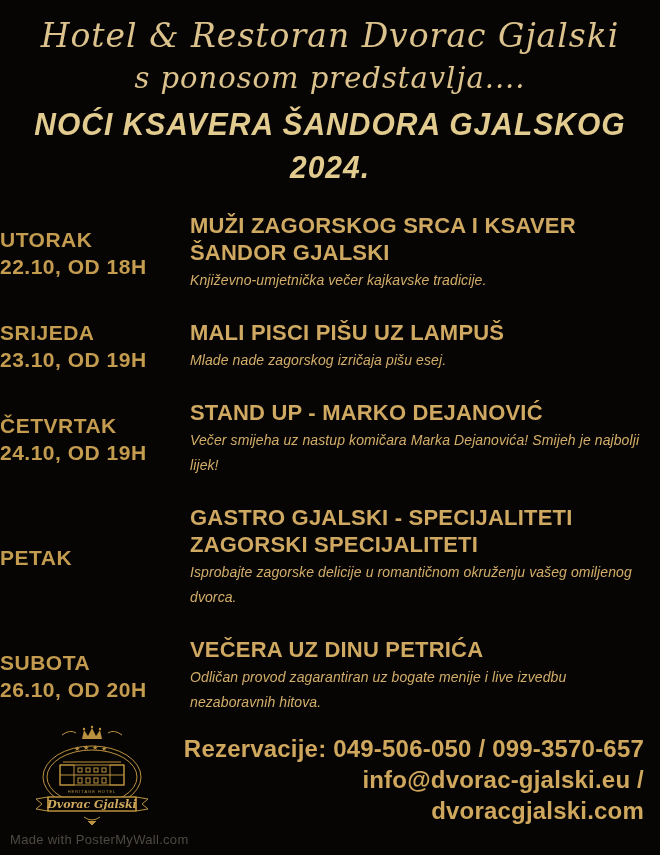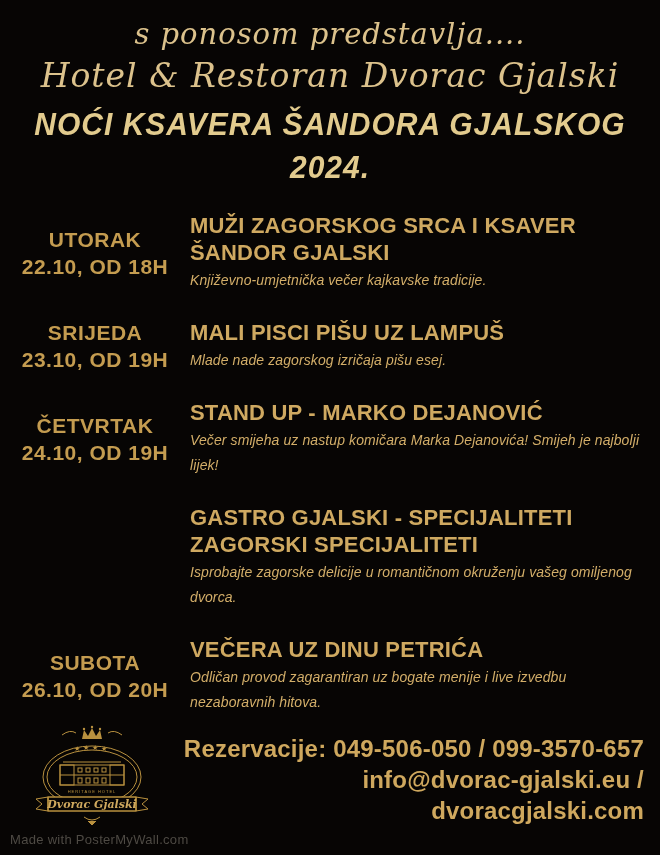--- a/index.html
+++ b/index.html
@@ -36,21 +36,21 @@
   }
   
   .events { margin-top: 26px; }
   .event-row {
     display: grid;
     grid-template-columns: 190px 1fr;
     align-items: center;
     margin-bottom: 26px;
     padding-right: 14px;
   }
-  .event-day { text-align: center; color: #c49c50; }
+  .event-day { color: #c49c50; }
   .event-day .day-name,
   .event-day .day-date {
     font-size: 21px;
     font-weight: bold;
     line-height: 27px;
     letter-spacing: 0.5px;
   }
   .event-info { text-align: left; }
   .event-title {
     font-size: 22px;
@@ -94,22 +94,22 @@
     color: #4e4a44;
     letter-spacing: 0.3px;
   }
 </style>
 </head>
 <body>
 
 <div class="poster">
 
   <div class="header">
+    <div class="script-line script-1">Hotel &amp; Restoran Dvorac Gjalski</div>
     <div class="script-line script-2">s ponosom predstavlja....</div>
-    <div class="script-line script-1">Hotel &amp; Restoran Dvorac Gjalski</div>
     <div class="main-title">NOĆI KSAVERA ŠANDORA GJALSKOG 2024.</div>
   </div>
 
   <div class="events">
 
     <div class="event-row">
       <div class="event-day">
         <div class="day-name">UTORAK</div>
         <div class="day-date">22.10, OD 18H</div>
       </div>
@@ -136,20 +136,21 @@
         <div class="day-date">24.10, OD 19H</div>
       </div>
       <div class="event-info">
         <div class="event-title">STAND UP - MARKO DEJANOVIĆ</div>
         <div class="event-desc">Večer smijeha uz nastup komičara Marka Dejanovića! Smijeh je najbolji lijek!</div>
       </div>
     </div>
 
     <div class="event-row">
       <div class="event-day">
+        <div class="day-name">PETAK</div>
       </div>
       <div class="event-info">
         <div class="event-title">GASTRO GJALSKI - SPECIJALITETI ZAGORSKI SPECIJALITETI</div>
         <div class="event-desc">Isprobajte zagorske delicije u romantičnom okruženju vašeg omiljenog dvorca.</div>
       </div>
     </div>
 
     <div class="event-row">
       <div class="event-day">
         <div class="day-name">SUBOTA</div>

